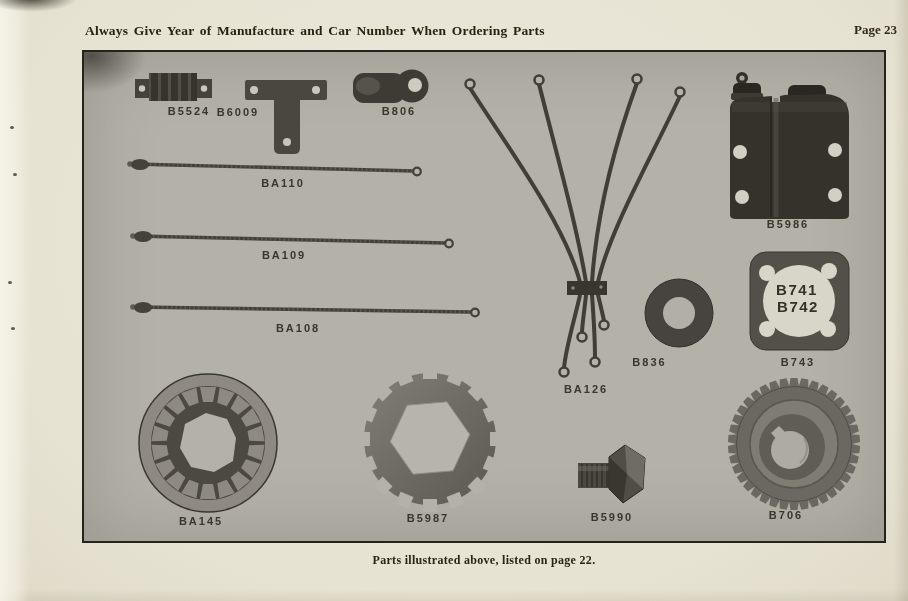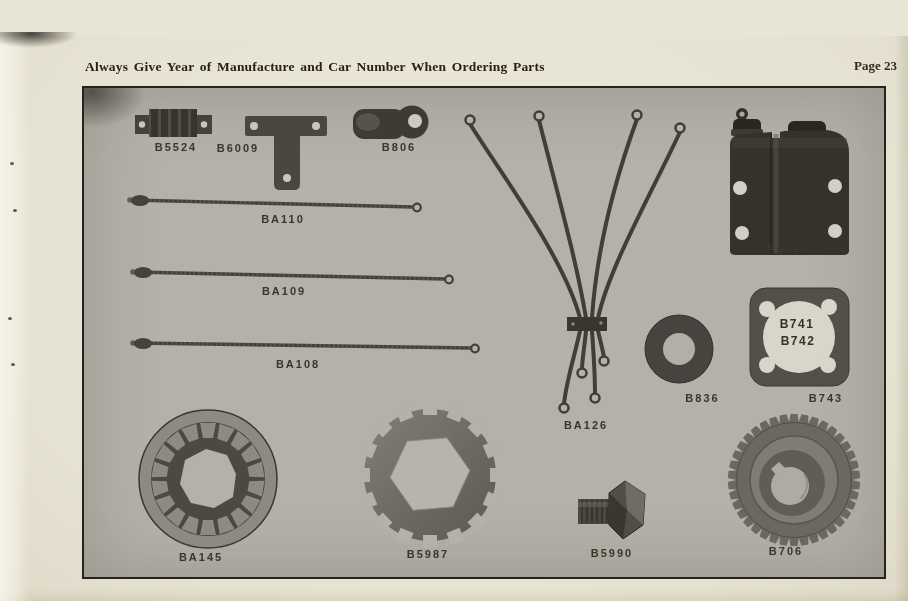--- a/index.html
+++ b/index.html
@@ -9,42 +9,41 @@
     background:#e9e5d6;
     font-family:"Liberation Serif", serif;
     overflow:hidden;
   }
   .page { position:absolute; inset:0;
     background:
       linear-gradient(to right, rgba(247,244,234,.9) 0px, rgba(247,244,234,.55) 16px, rgba(247,244,234,0) 30px),
       linear-gradient(to left, rgba(140,128,98,.22) 0px, rgba(140,128,98,0) 14px),
       linear-gradient(to top, rgba(140,128,98,.14) 0px, rgba(140,128,98,0) 12px),
       radial-gradient(ellipse at 50% 40%, #ece8da 0%, #e7e3d3 70%, #dfdac8 100%);
-    margin-top: 36px;
   }
   .smudge-top-left { position:absolute; left:0; top:-4px; width:78px; height:16px;
     background:radial-gradient(ellipse at 40% 10%, rgba(28,24,18,.8), rgba(28,24,18,0) 70%); }
   .speck { position:absolute; width:4px; height:3px; border-radius:50%;
     background:rgba(45,38,26,.75); }
   .header-note { position:absolute; left:85px; top:23px;
     font-weight:bold; font-size:13.5px; color:#29220f; letter-spacing:.2px; word-spacing:2px; }
   .page-number { position:absolute; left:854px; top:22px;
     font-weight:bold; font-size:13px; color:#322a18; }
   .footer-note { position:absolute; left:82px; top:553px; width:804px; text-align:center;
     font-weight:bold; font-size:12px; color:#2b2414; letter-spacing:.3px; }
   .panel { position:absolute; left:82px; top:50px; width:804px; height:493px;
     border:2px solid #26221c; background:#b4b1a8;
     box-shadow: inset 0 0 70px rgba(58,54,45,.22); }
   .panel .smudge { position:absolute; left:0; top:0; width:64px; height:42px;
     background:radial-gradient(ellipse at 12% 10%, rgba(30,27,22,.6), rgba(30,27,22,0) 68%); }
   .panel svg { position:absolute; left:0; top:0; width:800px; height:489px; display:block; }
   .plabel { position:absolute; transform:translateX(-50%);
     font-family:"Liberation Sans", sans-serif; font-weight:bold; font-size:11px;
     letter-spacing:2px; color:#3a362c; white-space:nowrap; }
-  .plabel.inner { font-size:12px; letter-spacing:1.5px; color:#35312a; }
+  .plabel.inner { font-size:15px; letter-spacing:1.5px; color:#35312a; }
 </style>
 </head>
 <body>
 
 <div class="page">
 
   <div class="smudge-top-left"></div>
   <div class="speck" style="left:10px; top:126px;"></div>
   <div class="speck" style="left:13px; top:173px;"></div>
   <div class="speck" style="left:8px;  top:281px;"></div>
@@ -282,30 +281,31 @@
         <circle cx="710" cy="392" r="44" fill="#7f7c74" stroke="#5a574f" stroke-width="1.5"></circle>
         <circle cx="708" cy="395" r="33" fill="#605d55"></circle>
         <circle cx="706" cy="398" r="19" fill="#aeaba2"></circle>
         <polygon points="687,381 695,374 702,381 694,389" fill="#aeaba2"></polygon>
         <path d="M720,386 A19 19 0 0 1 716 411" fill="none" stroke="#8b8880" stroke-width="2" opacity="0.7"></path>
       </g>
     </svg>
     <div class="smudge"></div>
   </div>
 
-  <div class="plabel" style="left:176px; top:105px;">B5524</div>
+  <div class="plabel" style="left:189px; top:105px;">B5524</div>
   <div class="plabel" style="left:238px; top:106px;">B6009</div>
   <div class="plabel" style="left:393px; top:105px;padding-left:12px;">B806</div>
   <div class="plabel" style="left:283px; top:177px;">BA110</div>
   <div class="plabel" style="left:284px; top:249px;">BA109</div>
   <div class="plabel" style="left:284px; top:322px;padding-left:28px;">BA108</div>
   <div class="plabel" style="left:586px; top:383px;">BA126</div>
-  <div class="plabel" style="left:699px; top:356px;padding-left:7px;">B836</div>
-  <div class="plabel" style="left:788px; top:208px;">B5986</div>
+  <div class="plabel" style="left:646px; top:356px;padding-left:7px;">B836</div>
+  <div class="plabel" style="left:788px; top:218px;">B5986</div>
   <div class="plabel inner" style="left:797px; top:281px;">B741</div>
   <div class="plabel inner" style="left:798px; top:298px;">B742</div>
-  <div class="plabel" style="left:816px; top:356px;padding-left:20px;">B743</div>
+  <div class="plabel" style="left:788px; top:356px;padding-left:20px;">B743</div>
   <div class="plabel" style="left:201px; top:515px;">BA145</div>
   <div class="plabel" style="left:428px; top:512px;">B5987</div>
   <div class="plabel" style="left:612px; top:511px;">B5990</div>
   <div class="plabel" style="left:786px; top:509px;">B706</div>
 
+  <div class="footer-note">Parts illustrated above, listed on page 22.</div>
 </div>
 
 </body></html>

